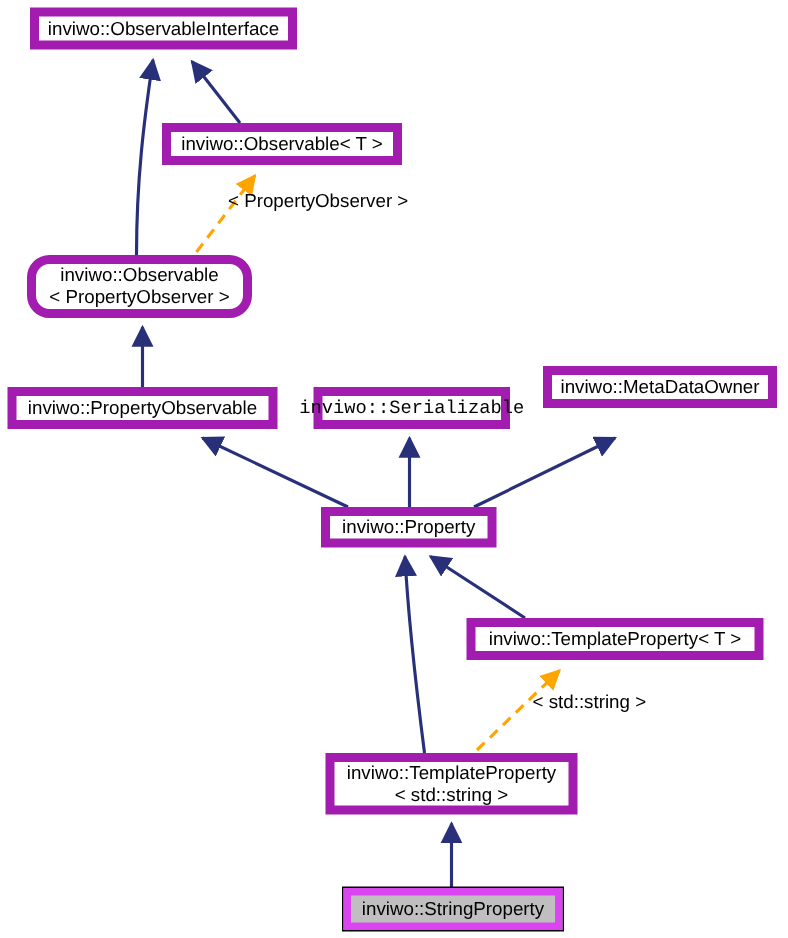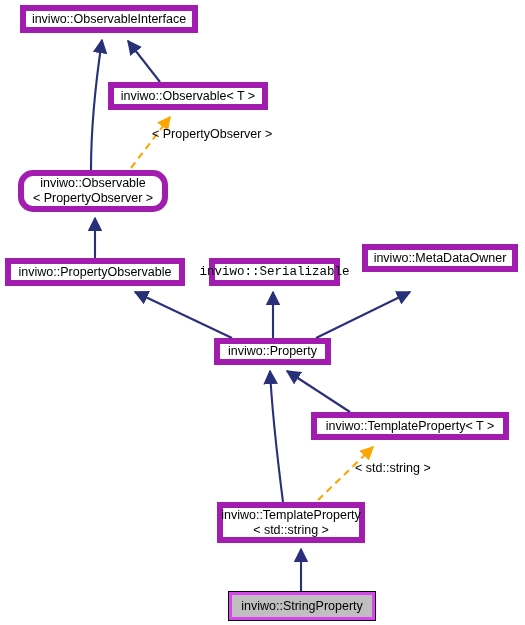--- a/index.html
+++ b/index.html
@@ -34,21 +34,21 @@
     text-align: center;
     color: #000000;
     font-size: 12.5px;
     line-height: 15px;
     letter-spacing: 0px;
     white-space: nowrap;
     z-index: 3;
   }
   .node.highlight {
     background: #bfbfbf;
-    border: 3px solid #d946ef;
+    border: 5px solid #d946ef;
     box-shadow: 0 0 0 1px #000000;
   }
   .node-line {
     display: block;
   }
   .edge-label {
     position: absolute;
     color: #000000;
     font-size: 12.5px;
     line-height: 15px;
@@ -135,21 +135,21 @@
       </div>
       <div class="node" style="left: 362px; top: 244px; width: 156px; height: 28px;">
         <span class="node-line">inviwo::MetaDataOwner</span>
       </div>
       <div class="node" style="left: 214px; top: 338px; width: 117px; height: 27px;">
         <span class="node-line">inviwo::Property</span>
       </div>
       <div class="node" style="left: 293px; top: 412px; width: 198px; height: 28px; margin-left: 18px;">
         <span class="node-line">inviwo::TemplateProperty&lt; T &gt;</span>
       </div>
-      <div class="node" style="left: 217px; top: 502px; width: 148px; height: 41px;">
+      <div class="node" style="left: 217px; top: 502px; width: 168px; height: 41px;">
         <span class="node-line">inviwo::TemplateProperty</span>
         <span class="node-line">&lt; std::string &gt;</span>
       </div>
       <div class="node highlight" style="left: 229px; top: 592px; width: 146px; height: 28px;">
         <span class="node-line">inviwo::StringProperty</span>
       </div>
     </div>
   <div id="labels">
       <div class="edge-label" style="left: 152px; top: 127px;">&lt; PropertyObserver &gt;</div>
       <div class="edge-label" style="left: 355px; top: 461px;">&lt; std::string &gt;</div>

